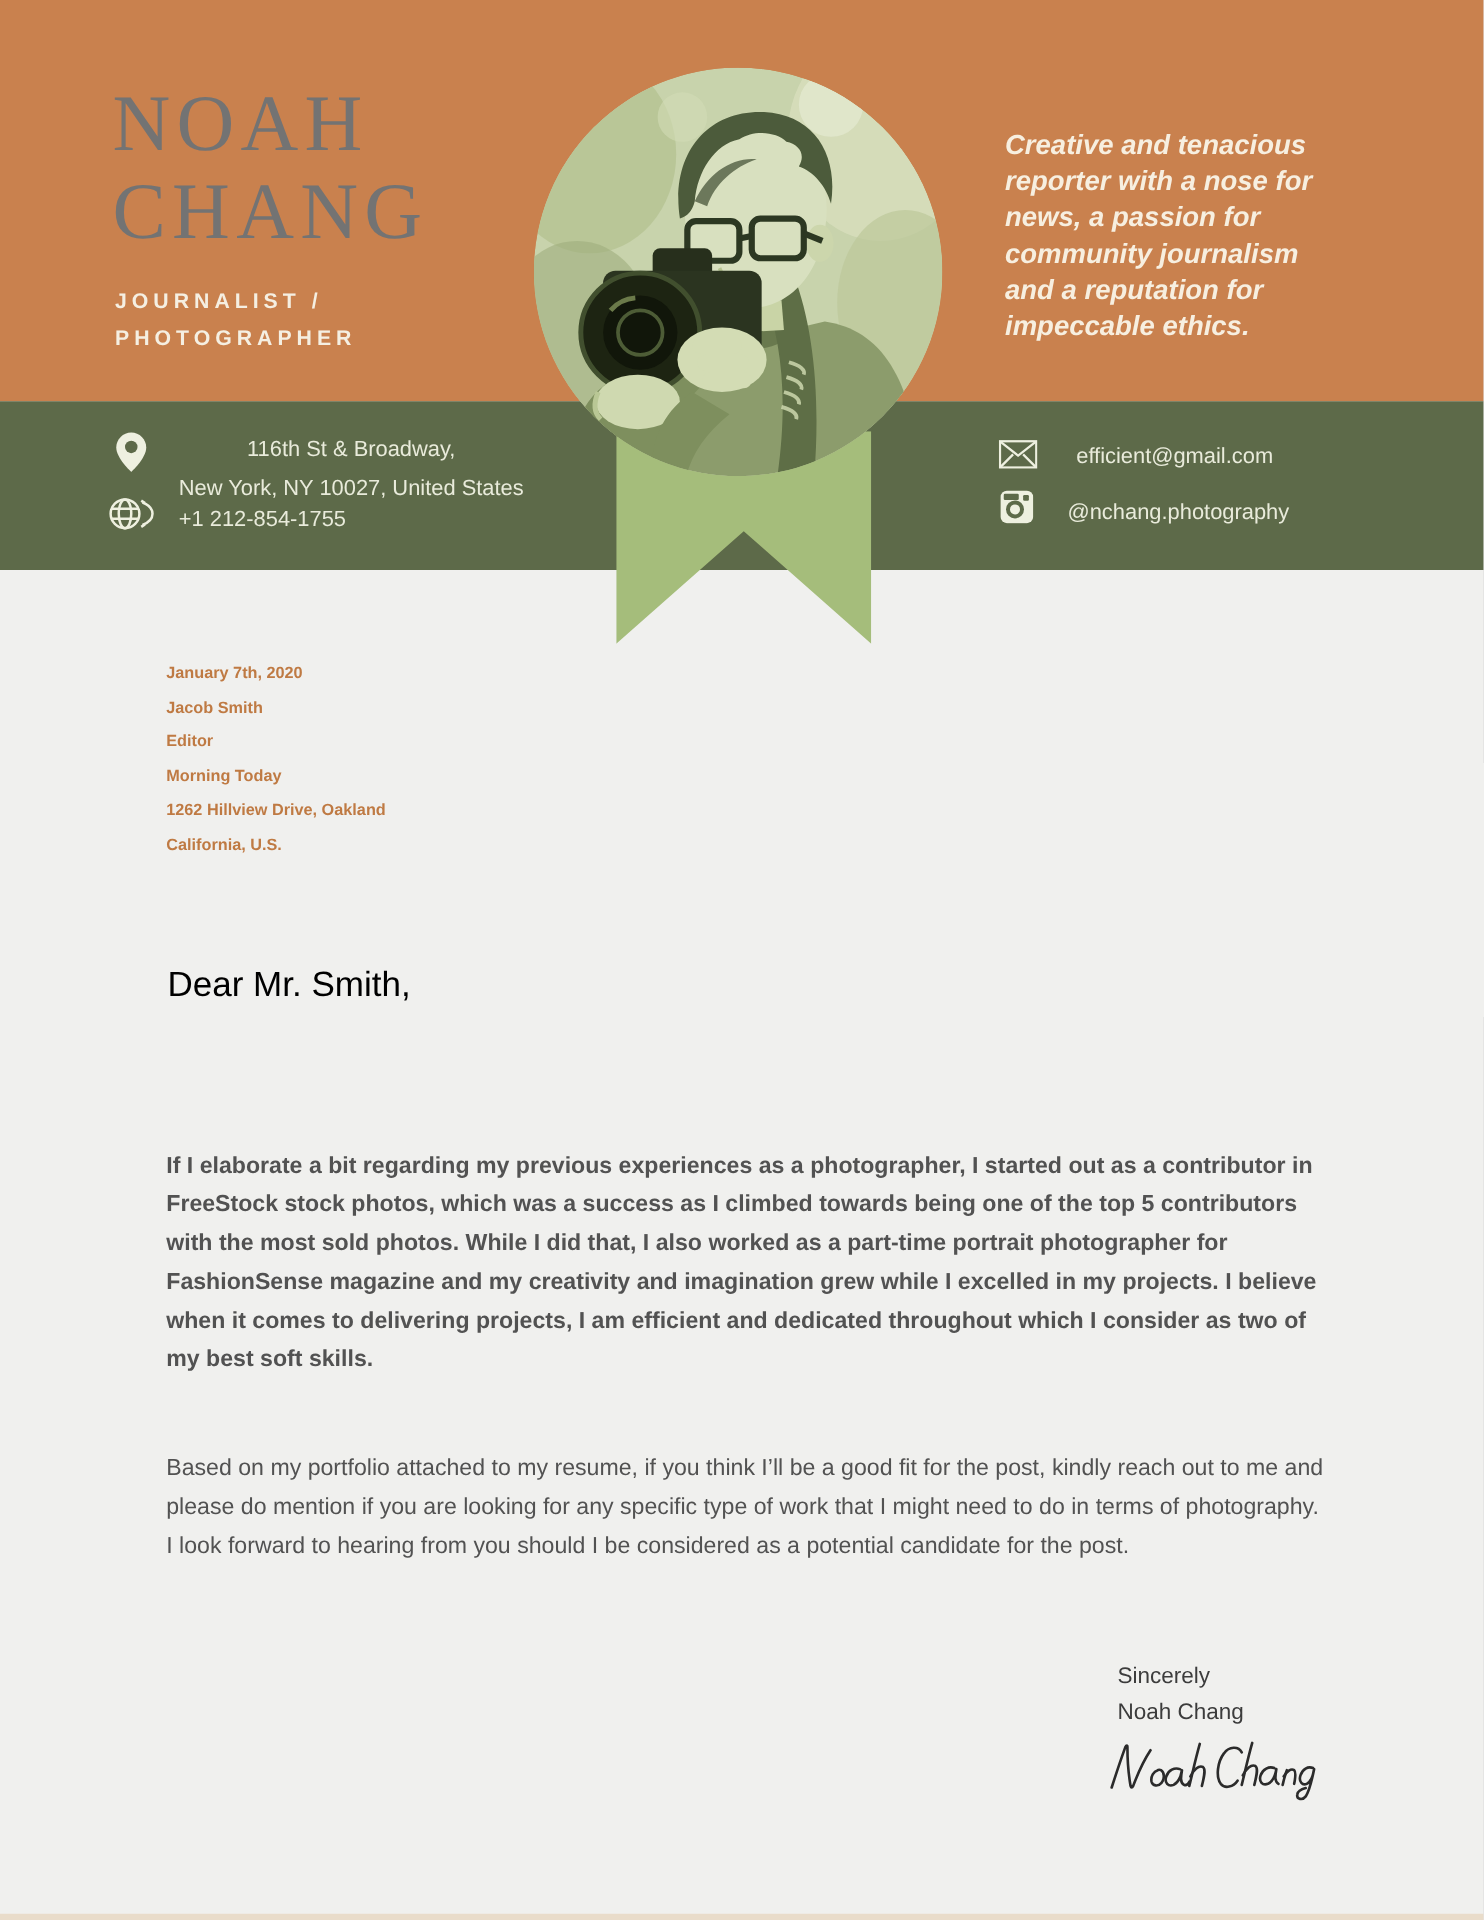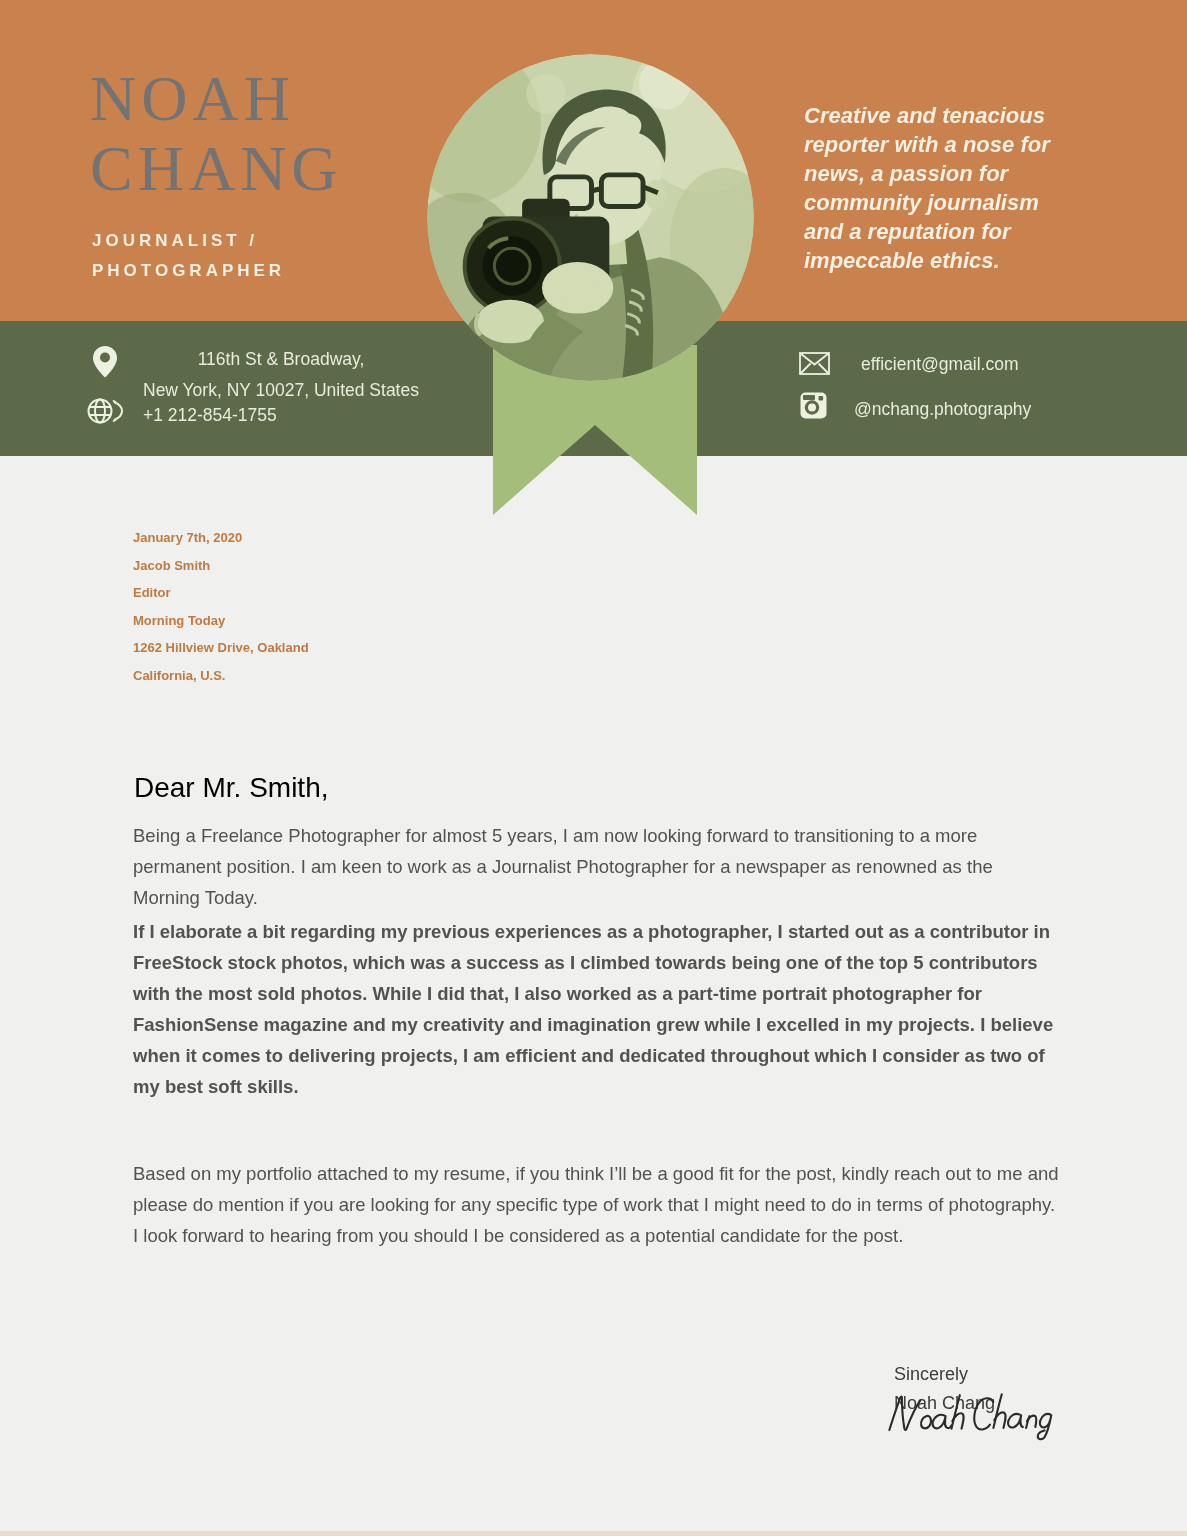--- a/index.html
+++ b/index.html
@@ -56,21 +56,21 @@
     font-size:28px; color:#000000;margin-top:29px;
   }
   .para {
     position:absolute; left:133px; width:928px;
     font-size:18.5px; line-height:31px; color:#525252;
   }
   .p1 { top:820px; } .p2 { top:916px;font-weight:bold; } .p3 { top:1158px; }
 
   .closing {
     position:absolute; left:894px; top:1326px;
-    font-size:18px; line-height:29px; color:#3c3c3c;margin-top:34px;
+    font-size:18px; line-height:29px; color:#3c3c3c;
   }
   .signature { position:absolute; left:886px; top:1390px; width:172px; height:62px; }
   .sr-only { position:absolute; width:1px; height:1px; overflow:hidden; clip:rect(0 0 0 0); }
 </style>
 </head>
 <body>
 
 <div class="page">
 
   <div class="band-orange"></div>
@@ -189,21 +189,20 @@
   <div class="recipient">
     <div>January 7th, 2020</div>
     <div>Jacob Smith</div>
     <div>Editor</div>
     <div>Morning Today</div>
     <div>1262 Hillview Drive, Oakland</div>
     <div>California, U.S.</div>
   </div>
 
   <div class="salutation">Dear Mr. Smith,</div>
-  <p class="para p1">Being a Freelance Photographer for almost 5 years, I am now looking forward to transitioning to a more permanent position. I am keen to work as a Journalist Photographer for a newspaper as renowned as the Morning Today.</p>
   <p class="para p2">If I elaborate a bit regarding my previous experiences as a photographer, I started out as a contributor in FreeStock stock photos, which was a success as I climbed towards being one of the top 5 contributors with the most sold photos. While I did that, I also worked as a part-time portrait photographer for FashionSense magazine and my creativity and imagination grew while I excelled in my projects. I believe when it comes to delivering projects, I am efficient and dedicated throughout which I consider as two of my best soft skills.</p>
   <p class="para p3">Based on my portfolio attached to my resume, if you think I’ll be a good fit for the post, kindly reach out to me and please do mention if you are looking for any specific type of work that I might need to do in terms of photography. I look forward to hearing from you should I be considered as a potential candidate for the post.</p>
 
   <div class="closing">
     <div>Sincerely</div>
     <div>Noah Chang</div>
   </div>
 
   <div class="signature">
     <span class="sr-only">Noah Chang</span>

